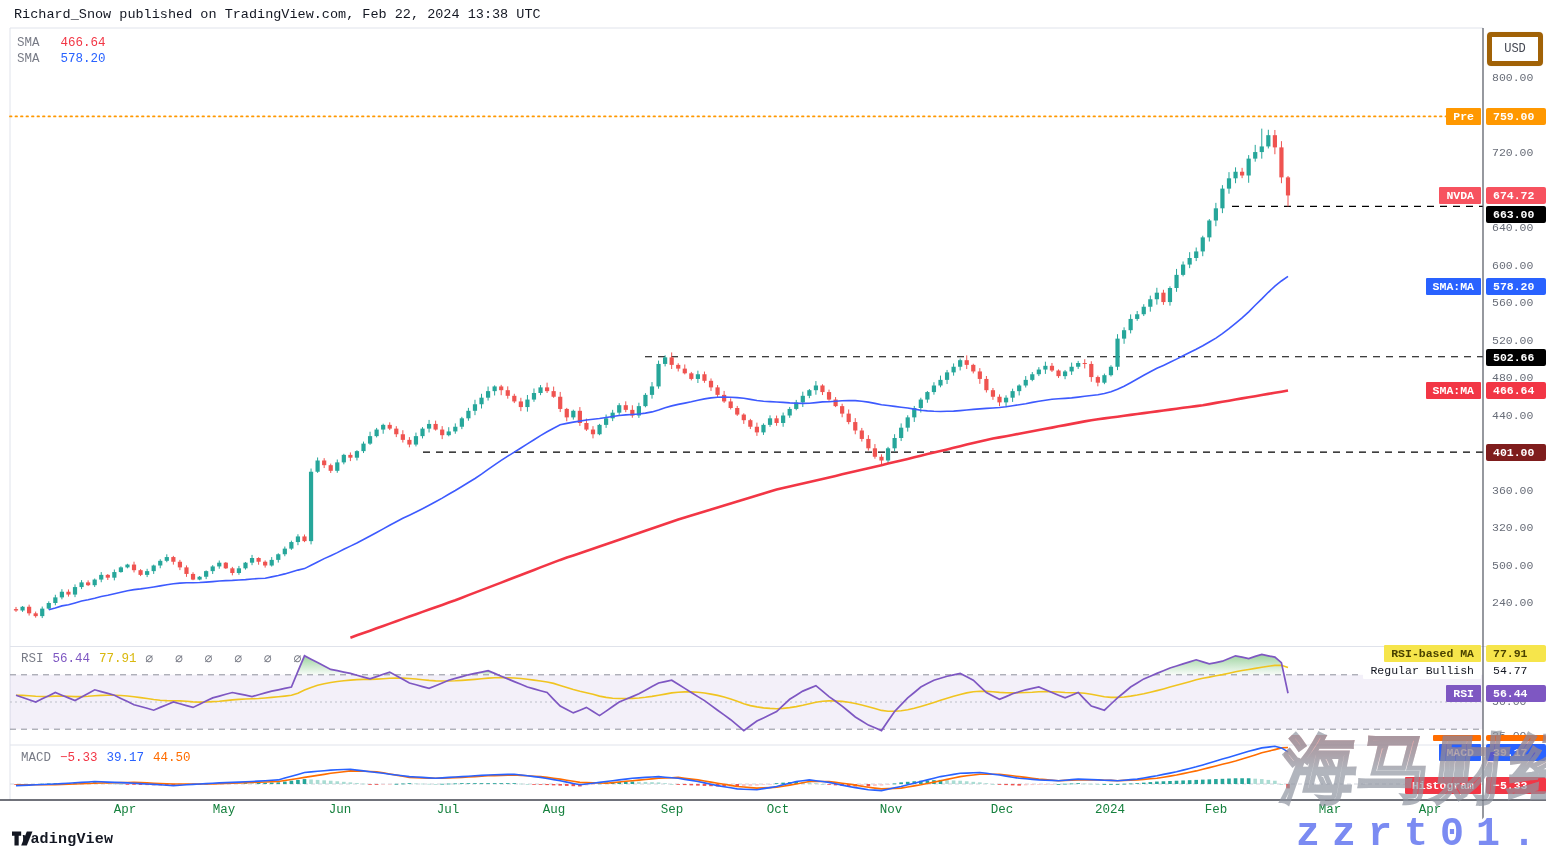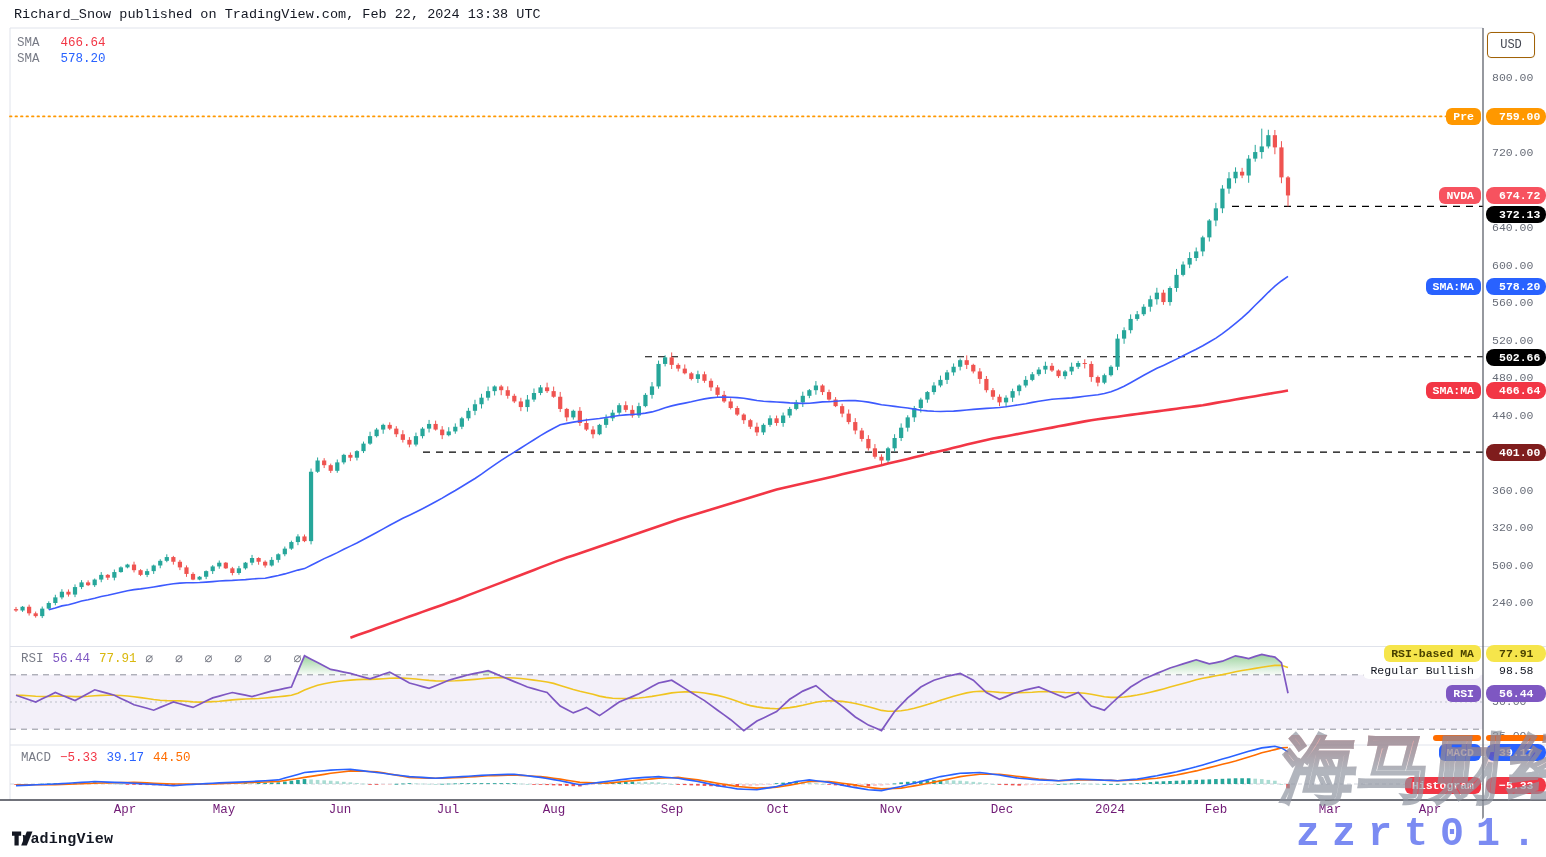--- a/index.html
+++ b/index.html
@@ -8,27 +8,27 @@
   svg{position:absolute;left:0;top:0;}
   .hdr{position:absolute;left:14px;top:7px;font-size:13.5px;color:#131722;}
   .legend{position:absolute;left:17px;top:35px;font-size:12.5px;line-height:16px;}
   .legend .row{display:flex;gap:21px;}
   .lg-gray{color:#787b86;}
   .rsi-legend{position:absolute;left:21px;top:651px;font-size:12.5px;display:flex;gap:9px;align-items:center;}
   .macd-legend{position:absolute;left:21px;top:751px;font-size:12.5px;display:flex;gap:9px;}
   .empties{color:#787b86;letter-spacing:7px;font-size:13px;}
   .tick{position:absolute;left:1492px;height:16px;line-height:16px;font-size:11.5px;color:#686d78;}
   .chip-val{position:absolute;left:1486px;width:60px;height:17px;line-height:17px;font-size:11.5px;
-            font-weight:600;padding-left:13px;box-sizing:border-box;border-radius:8px;}
+            font-weight:600;padding-left:7px;box-sizing:border-box;border-radius:2px;}
   .chip-tag{position:absolute;height:17px;line-height:17px;font-size:11.5px;font-weight:600;
-            padding:0 7px;border-radius:6px;text-align:right;}
+            padding:0 7px;border-radius:1px;text-align:right;}
   .usd-chip{position:absolute;left:1487px;top:32px;width:46px;height:24px;line-height:24px;
-            text-align:center;font-size:12px;color:#434651;background:#fff;border:1px solid #a16207;
+            text-align:center;font-size:12px;color:#434651;background:#fff;border:5px solid #a16207;
             border-radius:4px;box-shadow:0 0 0 1px rgba(0,0,0,0.02);}
-  .month{position:absolute;top:803px;transform:translateX(-50%);font-size:12.5px;color:#701a75;}
+  .month{position:absolute;top:803px;transform:translateX(-50%);font-size:12.5px;color:#15803d;}
   .footer{position:absolute;left:12px;top:831px;display:flex;align-items:center;gap:6px;}
   .footer .brand{font-size:15px;font-weight:600;color:#131722;letter-spacing:.2px;}
   .wm-cn{position:absolute;left:1282px;top:735px;font-size:74px;font-weight:800;line-height:78px;
          transform:skewX(-6deg);letter-spacing:2px;white-space:nowrap;z-index:3;
          color:transparent;background:linear-gradient(180deg,rgba(205,62,62,.50) 0%,rgba(205,62,62,.30) 24%,rgba(255,255,255,.06) 46%,rgba(160,165,175,.10) 100%);
          -webkit-background-clip:text;background-clip:text;
          -webkit-text-stroke:2.5px rgba(140,146,158,.68);}
   .wm-site{position:absolute;left:1296px;top:812px;font-size:40px;font-weight:800;letter-spacing:12px;
            color:#7b8bf2;z-index:6;white-space:nowrap;
            text-shadow:-2px -2px 0 #fff,2px -2px 0 #fff,-2px 2px 0 #fff,2px 2px 0 #fff,0 3px 0 #fff;}
@@ -705,30 +705,30 @@
       <div class="tick" style="top: 482.5px;">360.00</div>
       <div class="tick" style="top: 520px;">320.00</div>
       <div class="tick" style="top: 557.5px;">500.00</div>
       <div class="tick" style="top: 595px;">240.00</div>
       <div class="tick" style="top: 694px;">50.00</div>
       <div class="tick" style="top: 728px;">25.00</div>
       <div class="chip-val z2" style="top: 107.5px; background: rgb(255, 152, 0); color: rgb(255, 255, 255);">759.00</div>
       <div class="chip-tag z2" style="top: 107.5px; background: rgb(255, 152, 0); color: rgb(255, 255, 255); position: absolute; right: 65px;">Pre</div>
       <div class="chip-val z2" style="top: 186.5px; background: rgb(247, 82, 95); color: rgb(255, 255, 255);">674.72</div>
       <div class="chip-tag z2" style="top: 186.5px; background: rgb(247, 82, 95); color: rgb(255, 255, 255); position: absolute; right: 65px;">NVDA</div>
-      <div class="chip-val z2" style="top: 205.5px; background: rgb(0, 0, 0); color: rgb(255, 255, 255);">372.13</div>
+      <div class="chip-val z2" style="top: 205.5px; background: rgb(0, 0, 0); color: rgb(255, 255, 255);">663.00</div>
       <div class="chip-val z2" style="top: 277.5px; background: rgb(41, 98, 255); color: rgb(255, 255, 255);">578.20</div>
       <div class="chip-tag z2" style="top: 277.5px; background: rgb(41, 98, 255); color: rgb(255, 255, 255); position: absolute; right: 65px;">SMA:MA</div>
       <div class="chip-val z2" style="top: 348.5px; background: rgb(0, 0, 0); color: rgb(255, 255, 255);">502.66</div>
       <div class="chip-val z2" style="top: 381.5px; background: rgb(242, 54, 69); color: rgb(255, 255, 255);">466.64</div>
       <div class="chip-tag z2" style="top: 381.5px; background: rgb(242, 54, 69); color: rgb(255, 255, 255); position: absolute; right: 65px;">SMA:MA</div>
       <div class="chip-val z2" style="top: 443.5px; background: #7f1d1d; color: rgb(255, 255, 255);">401.00</div>
       <div class="chip-val z2" style="top: 644.5px; background: rgb(246, 229, 75); color: rgb(74, 66, 0);">77.91</div>
       <div class="chip-tag z2" style="top: 644.5px; background: rgb(246, 229, 75); color: rgb(74, 66, 0); position: absolute; right: 65px;">RSI-based MA</div>
-      <div class="chip-val z2" style="top: 661.5px; background: transparent; color: rgb(19, 23, 34); font-weight: 400;">98.58</div>
+      <div class="chip-val z2" style="top: 661.5px; background: transparent; color: rgb(19, 23, 34); font-weight: 400;">54.77</div>
       <div class="chip-tag z2" style="top: 661.5px; background: rgb(255, 255, 255); color: rgb(19, 23, 34); position: absolute; right: 65px; font-weight: 400;">Regular Bullish</div>
       <div class="chip-val z2" style="top: 684.5px; background: rgb(126, 87, 194); color: rgb(255, 255, 255);">56.44</div>
       <div class="chip-tag z2" style="top: 684.5px; background: rgb(126, 87, 194); color: rgb(255, 255, 255); position: absolute; right: 65px;">RSI</div>
       <div class="chip-val z2" style="top: 735px; height: 6px; background: rgb(255, 109, 0);"></div>
       <div class="chip-tag z2" style="top: 735px; height: 6px; background: rgb(255, 109, 0); right: 65px; width: 34px; position: absolute;"></div>
       <div class="chip-val z2" style="top: 743.5px; background: rgb(41, 98, 255); color: rgb(255, 255, 255);">39.17</div>
       <div class="chip-tag z2" style="top: 743.5px; background: rgb(41, 98, 255); color: rgb(255, 255, 255); position: absolute; right: 65px;">MACD</div>
       <div class="chip-val z2" style="top: 776.5px; background: rgb(242, 54, 69); color: rgb(255, 255, 255);">−5.33</div>
       <div class="chip-tag z2" style="top: 776.5px; background: rgb(242, 54, 69); color: rgb(255, 255, 255); position: absolute; right: 65px;">Histogram</div>
     </div>

